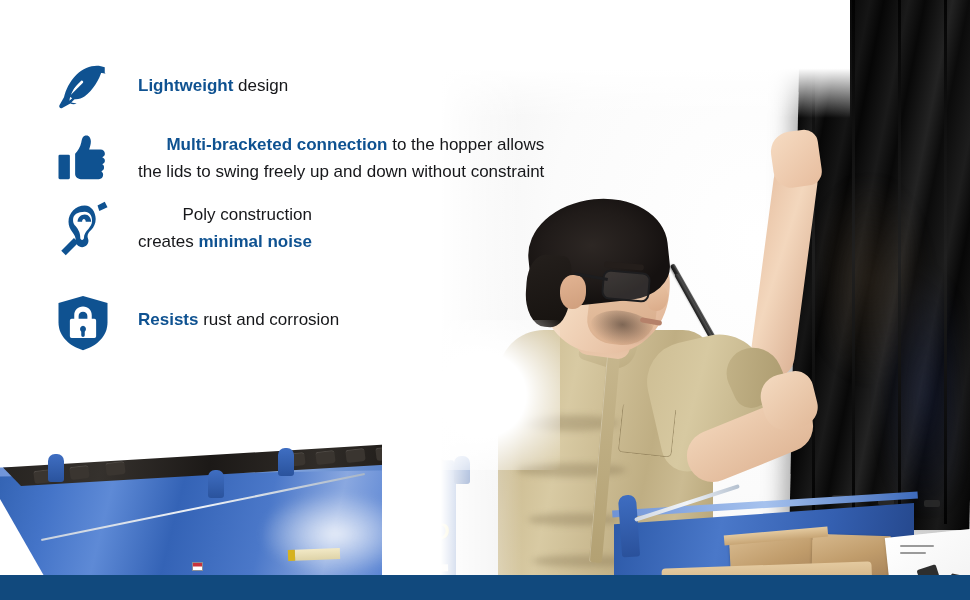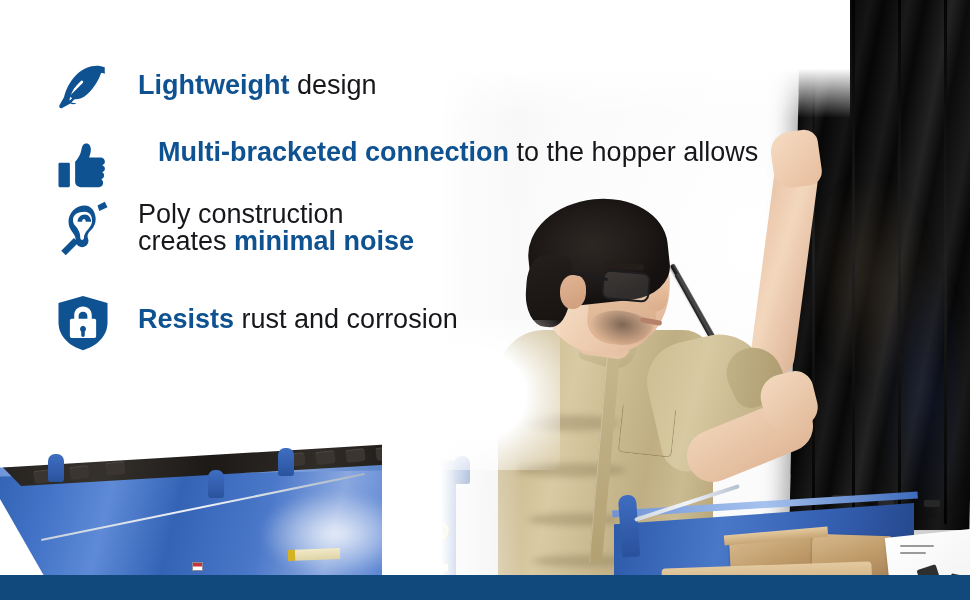--- a/index.html
+++ b/index.html
@@ -331,27 +331,28 @@
   }
   .feature {
     position:absolute; left:52px; display:flex; align-items:flex-start;
   }
   .feature .ficon {
     width:62px; height:62px; flex:0 0 62px;
     display:flex; align-items:center; justify-content:center;
   }
   .feature .ftext {
     margin-left:24px;
-    font-size:27px; line-height:27px; color:#16171a;
+    font-size:17px; line-height:27px; color:#16171a;
     font-family:"Liberation Sans", sans-serif;
     white-space:nowrap;
+    text-align:right;
   }
   .feature .ftext b { color:#0f5291; font-weight:bold; }
   .f1 { top:58px; }
-  .f2 { top:136px;gap:20px; }
+  .f2 { top:128px; }
   .f3 { top:198px; }
   .f4 { top:292px; }
   .f1 .ftext { padding-top:14px; }
   .f2 .ftext { padding-top:3px; }
   .f3 .ftext { padding-top:3px; }
   .f4 .ftext { padding-top:14px; }
 </style>
 </head>
 <body>
 
@@ -463,20 +464,21 @@
 
     <div class="feature f2">
       <div class="ficon">
         <svg width="56" height="56" viewBox="0 0 64 64" aria-hidden="true">
           <rect x="4" y="27" width="13" height="28" rx="1.5" fill="#0f5291"></rect>
           <path d="M23 26c3-3 6-8 7-13 1-5 2-8 6-8 3 0 5 3 5 7 0 3-1 6-2 9h13c3 0 5 2 5 5 0 2-1 3-3 4 2 1 3 2 3 4s-1 3-3 4c2 1 2 2 2 4s-1 3-3 4c1 1 2 2 2 4 0 3-2 5-5 5H31c-4 0-8-2-8-6V26z" fill="#0f5291"></path>
         </svg>
       </div>
       <div class="ftext">
         <b>Multi-bracketed connection</b><span> to the hopper allows</span><br>
+        <span>the lids to swing freely up and down without constraint</span>
       </div>
     </div>
 
     <div class="feature f4">
       <div class="ficon">
         <svg width="56" height="58" viewBox="0 0 64 66" aria-hidden="true">
           <path d="M32 2 4 10v22c0 16 12 27 28 32 16-5 28-16 28-32V10z" fill="#0f5291"></path>
           <path d="M32 14c-6 0-10 4-10 10v4h-3a2 2 0 0 0-2 2v18a2 2 0 0 0 2 2h26a2 2 0 0 0 2-2V30a2 2 0 0 0-2-2h-3v-4c0-6-4-10-10-10zm0 6c3 0 5 2 5 5v3H27v-3c0-3 2-5 5-5zm0 16a4 4 0 0 1 2 7v4a2 2 0 1 1-4 0v-4a4 4 0 0 1 2-7z" fill="#ffffff"></path>
         </svg>
       </div>

